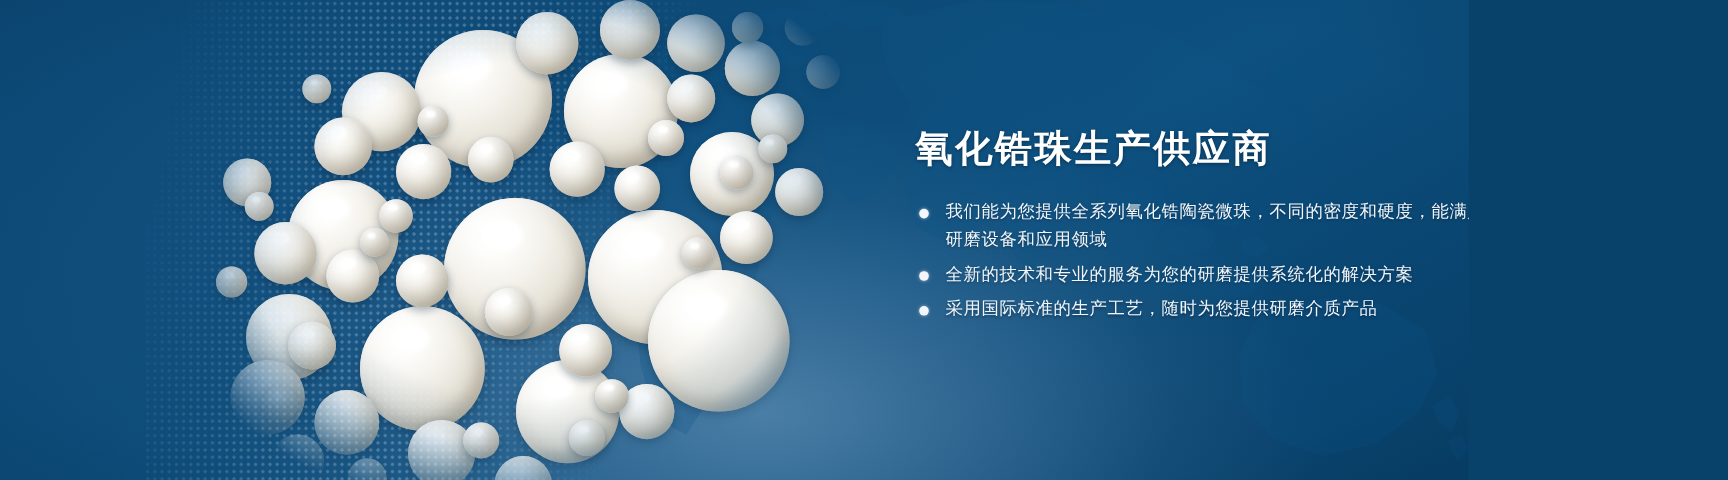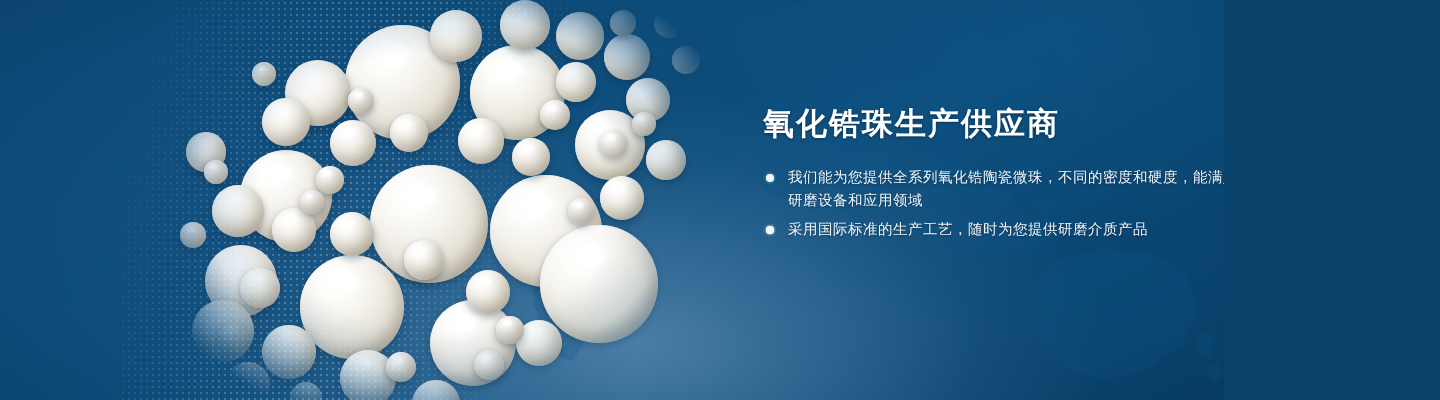--- a/index.html
+++ b/index.html
@@ -192,20 +192,21 @@
 
   <div class="copy">
     <div class="headline">氧化锆珠生产供应商</div>
     <ul class="bullets">
       <li class="bullet">
         <span class="dot"></span>
         <span>我们能为您提供全系列氧化锆陶瓷微珠，不同的密度和硬度，能满足您各类研磨设备和应用领域</span>
       </li>
       <li class="bullet">
         <span class="dot"></span>
+        <span>全新的技术和专业的服务为您的研磨提供系统化的解决方案</span>
       </li>
       <li class="bullet">
         <span class="dot"></span>
         <span>采用国际标准的生产工艺，随时为您提供研磨介质产品</span>
       </li>
     </ul>
   </div>
 
 </div>
 

